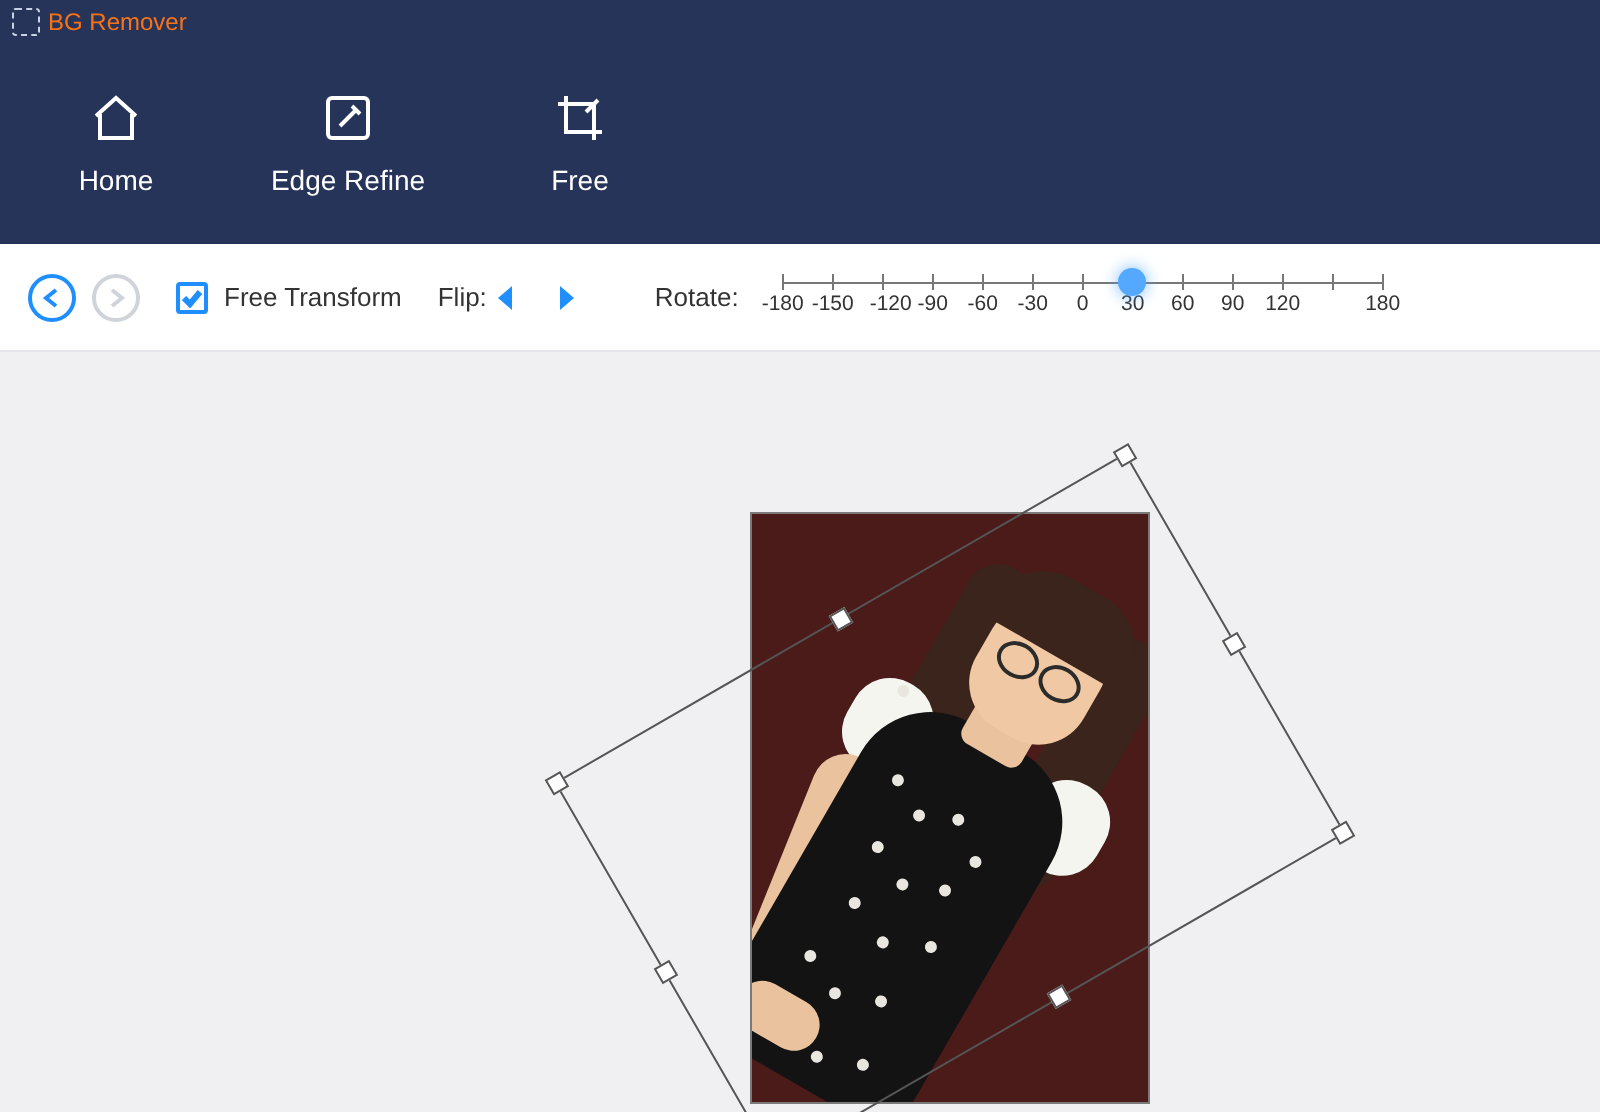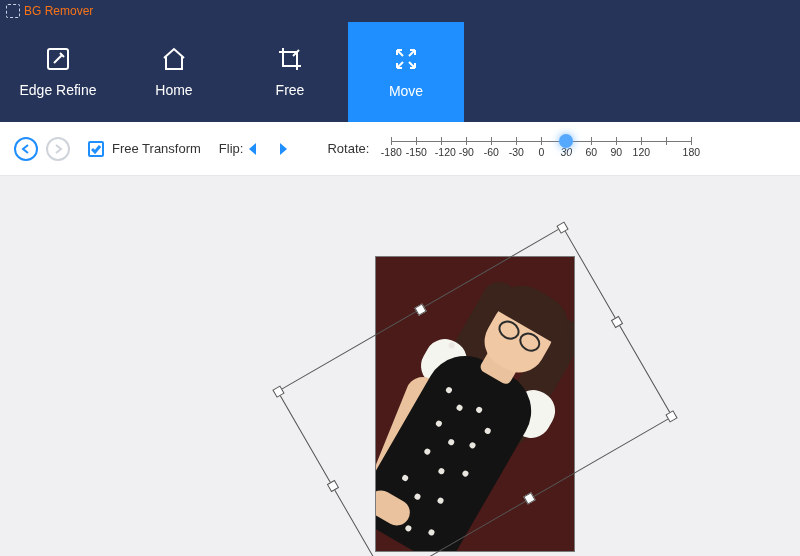--- a/index.html
+++ b/index.html
@@ -233,48 +233,39 @@
 </head>
 <body>
 
 <div class="titlebar">
   <span class="logo"></span>
   <span>BG Remover</span>
 </div>
 
 <div class="toolbar">
   <div class="tool">
+    <svg width="28" height="26" viewBox="0 0 28 26">
+      <path d="M4 12 L14 3 L24 12 M6 11 V23 H22 V11"></path>
+      <path d="M6 23 H22"></path>
+    </svg>
+    <span>Home</span>
+  </div>
+  <div class="tool">
     <svg width="26" height="26" viewBox="0 0 26 26">
       <rect x="3" y="3" width="20" height="20" rx="2"></rect>
       <path d="M9 17 L17 9 M15 7 L19 11"></path>
     </svg>
     <span>Edge Refine</span>
-  </div>
-  <div class="tool">
-    <svg width="28" height="26" viewBox="0 0 28 26">
-      <path d="M4 12 L14 3 L24 12 M6 11 V23 H22 V11"></path>
-      <path d="M6 23 H22"></path>
-    </svg>
-    <span>Home</span>
   </div>
   <div class="tool">
     <svg width="26" height="26" viewBox="0 0 26 26">
       <path d="M6 2 V20 H24 M2 6 H20 V24"></path>
       <path d="M16 10 L22 4"></path>
     </svg>
     <span>Free</span>
-  </div>
-  <div class="tool active">
-    <svg width="28" height="28" viewBox="0 0 28 28">
-      <path d="M5 5 L11 11 M5 5 H10 M5 5 V10"></path>
-      <path d="M23 5 L17 11 M23 5 H18 M23 5 V10"></path>
-      <path d="M5 23 L11 17 M5 23 H10 M5 23 V18"></path>
-      <path d="M23 23 L17 17 M23 23 H18 M23 23 V18"></path>
-    </svg>
-    <span>Move</span>
   </div>
 </div>
 
 <div class="optionsbar">
   <div class="histbtn">
     <svg width="12" height="12" viewBox="0 0 12 12">
       <path d="M8 2 L3 6 L8 10"></path>
     </svg>
   </div>
   <div class="histbtn disabled" style="margin-left:-10px">
@@ -318,21 +309,21 @@
       <div class="slider-label" style="left: 54px;">-120</div>
       <div class="slider-tick" style="left: 75px;"></div>
       <div class="slider-label" style="left: 75px;">-90</div>
       <div class="slider-tick" style="left: 100px;"></div>
       <div class="slider-label" style="left: 100px;">-60</div>
       <div class="slider-tick" style="left: 125px;"></div>
       <div class="slider-label" style="left: 125px;">-30</div>
       <div class="slider-tick" style="left: 150px;"></div>
       <div class="slider-label" style="left: 150px;">0</div>
       <div class="slider-tick" style="left: 175px;"></div>
-      <div class="slider-label" style="left: 175px; font-style: italic;">30</div>
+      <div class="slider-label" style="left: 175px;">30</div>
       <div class="slider-tick" style="left: 200px;"></div>
       <div class="slider-label" style="left: 200px;">60</div>
       <div class="slider-tick" style="left: 225px;"></div>
       <div class="slider-label" style="left: 225px;">90</div>
       <div class="slider-tick" style="left: 250px;"></div>
       <div class="slider-label" style="left: 250px;">120</div>
       <div class="slider-tick" style="left: 275px;"></div>
       <div class="slider-label" style="left: 275px; margin-top: 44px;">150</div>
       <div class="slider-tick" style="left: 300px;"></div>
       <div class="slider-label" style="left: 300px;">180</div>

